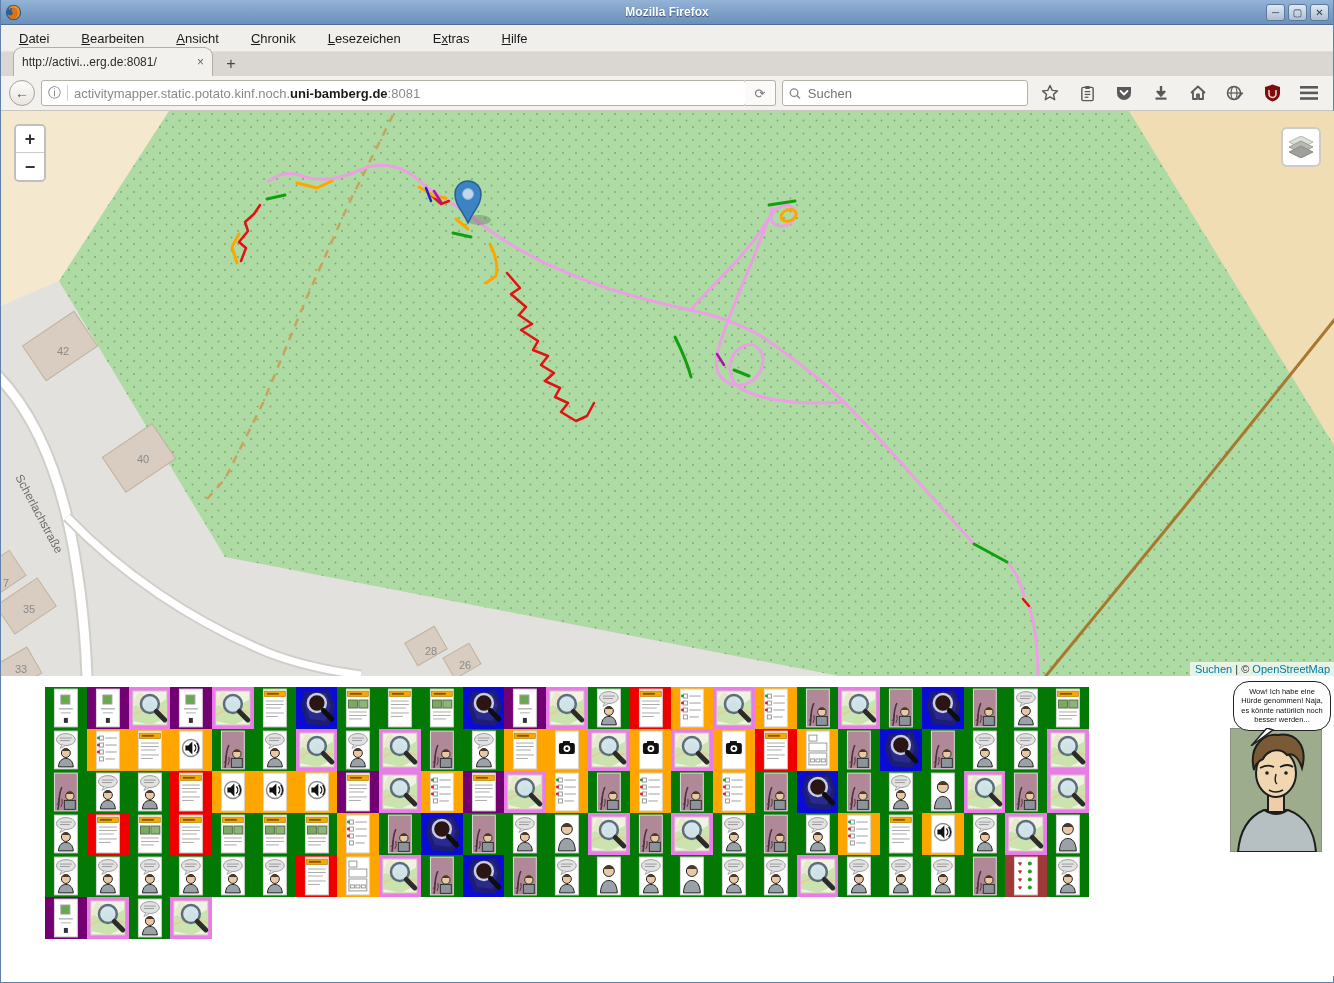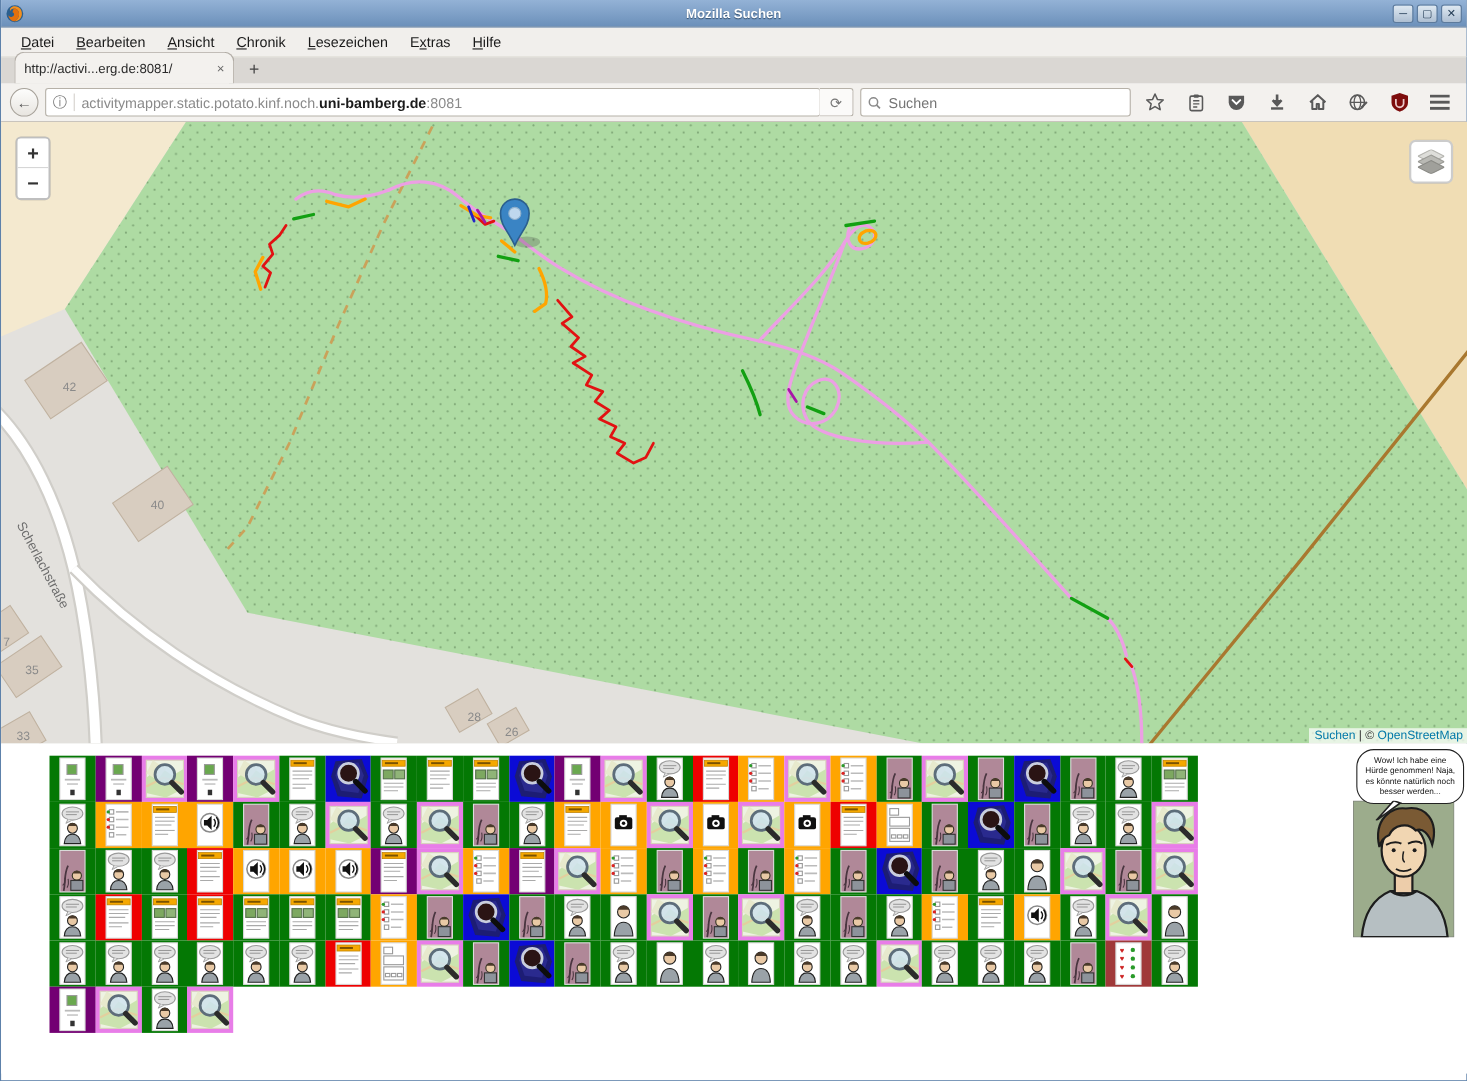--- a/index.html
+++ b/index.html
@@ -13,21 +13,21 @@
   .fx-logo{width:17px;height:17px;margin-left:4px;}
   .title-text{position:absolute;left:0;right:0;text-align:center;font-size:12px;font-weight:bold;
     color:#fff;text-shadow:0 1px 1px #2e4a68;}
   .win-buttons{margin-left:auto;display:flex;gap:3px;margin-right:4px;position:relative;}
   .win-btn{width:19px;height:17px;background:linear-gradient(#dfe9f2,#aebfd2);
     border:1px solid #5c7folor;border:1px solid #5c7a9c;border-radius:3px;
     display:flex;align-items:center;justify-content:center;font-size:10px;color:#243c55;box-sizing:border-box;}
 
   
   .menubar{height:26px;background:#f1efec;display:flex;align-items:center;padding-left:8px;
-    border-bottom:1px solid #e4e1dc;}
+    border-bottom:1px solid #e4e1dc;gap:12px;}
   .menu-item{font-size:13px;color:#1a1a1a;padding:3px 10px;background:none;border:none;cursor:default;}
   .menu-item u{text-decoration:underline;}
 
   
   .tabbar{height:24px;background:#dad7d3;display:flex;align-items:flex-end;padding-left:12px;}
   .tab{width:200px;height:29px;background:#f3f1ee;border:1px solid #b2ada6;border-bottom:none;
     border-radius:9px 9px 0 0;display:flex;align-items:center;padding:0 8px;box-sizing:border-box;}
   .tab-title{font-size:12px;color:#2b2b2b;white-space:nowrap;overflow:hidden;flex:1;}
   .tab-close{font-size:12px;color:#666;margin-left:6px;}
   .newtab-btn{width:28px;height:24px;margin-left:4px;border:none;background:none;font-size:16px;color:#444;}
@@ -82,21 +82,21 @@
 <body>
 
 <div class="window">
 
   <div class="titlebar">
     <svg class="fx-logo" viewBox="0 0 20 20">
       <circle cx="10" cy="10" r="9" fill="#2b5f8e"></circle>
       <path d="M10,2 C15,2 18,6 17.5,11 C17,15 13.5,18 10,18 C13,16 15,13 14.5,9.5 C14,6.5 12,4.5 9,4.5 C7,4.5 5.5,5.5 5,7 C4,5 6,2 10,2 Z" fill="#f4901e"></path>
       <path d="M9,4.5 C12,4.5 14,6.5 14.5,9.5 C15,13 13,16 10,18 C7,18 3.5,15.5 3,11.5 C4.5,13.5 7,14 8.5,12.5 C10,11 9,9 7.5,8.5 C8,6.5 8.5,5.2 9,4.5 Z" fill="#e2700e"></path>
     </svg>
-    <span class="title-text">Mozilla Suchen</span>
+    <span class="title-text">Mozilla Firefox</span>
     <div class="win-buttons">
       <div class="win-btn">─</div>
       <div class="win-btn">▢</div>
       <div class="win-btn">✕</div>
     </div>
   </div>
 
   <div class="menubar" id="menubar">
       <button class="menu-item"><u>D</u>atei</button>
       <button class="menu-item"><u>B</u>earbeiten</button>

